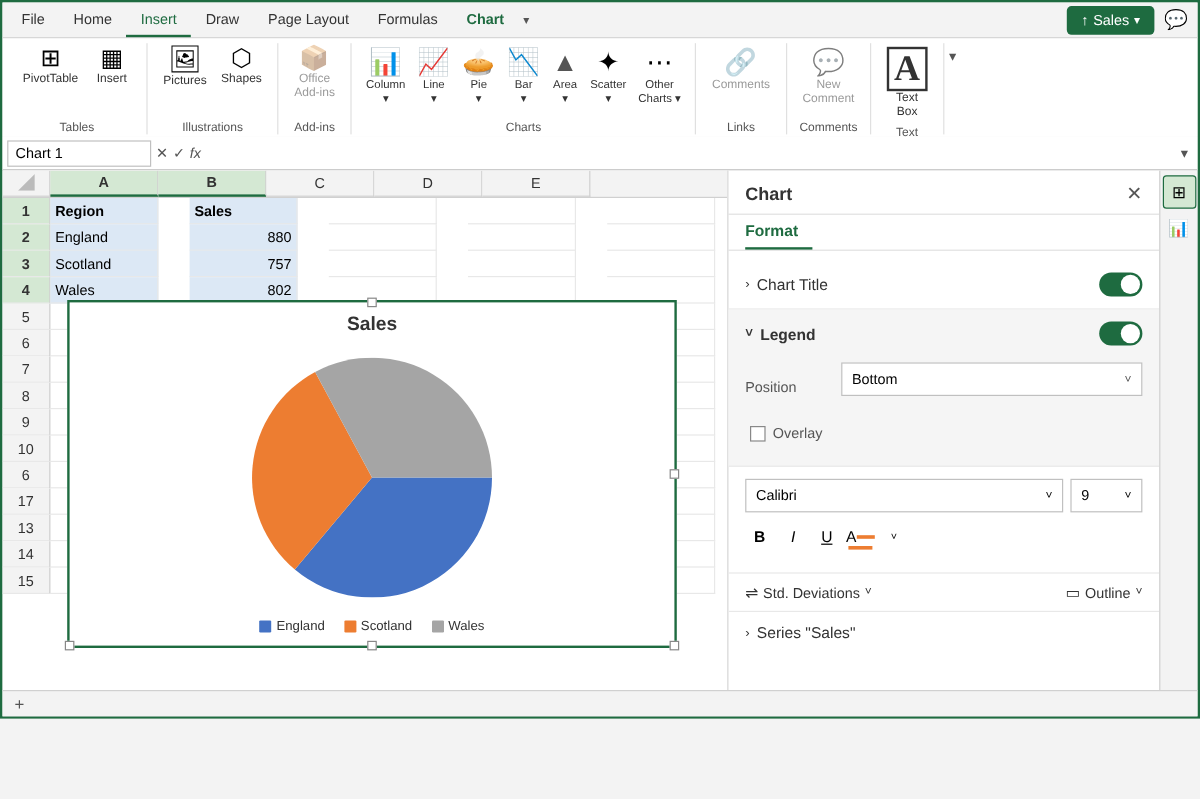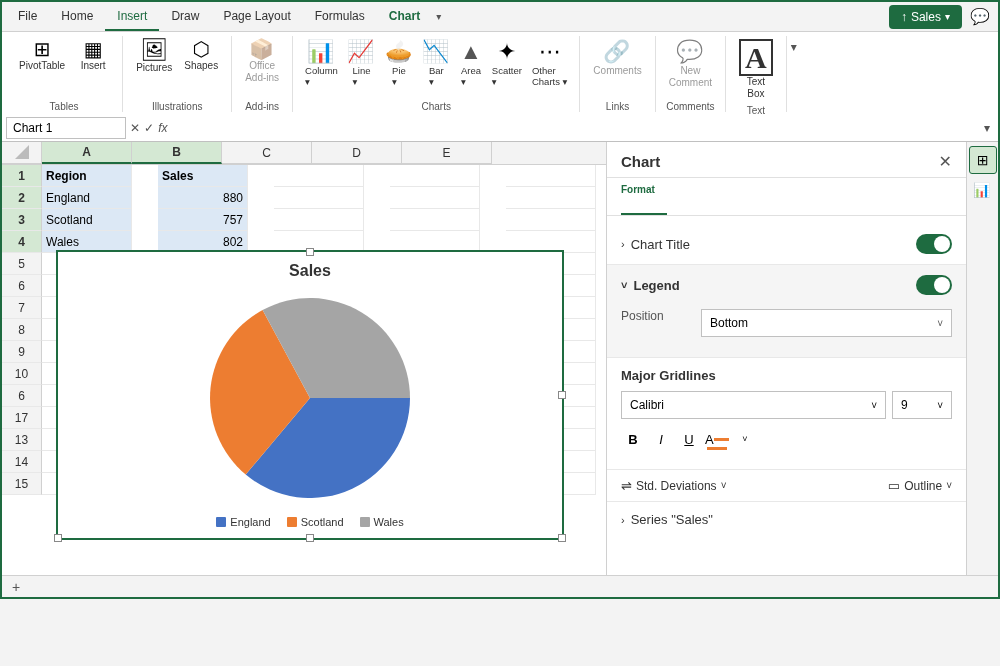--- a/index.html
+++ b/index.html
@@ -13,21 +13,21 @@
 
     .ribbon-content { display: flex; align-items: stretch; padding: 4px 4px 2px 4px; background: #fff; height: 82px; }
     .ribbon-group { display: flex; flex-direction: column; align-items: center; padding: 0 8px; border-right: 1px solid #e0e0e0; min-width: 60px; }
     .ribbon-group:last-child { border-right: none; }
     .ribbon-group-buttons { display: flex; align-items: flex-start; gap: 2px; flex: 1; }
     .ribbon-group-label { font-size: 10px; color: #555; margin-top: 2px; text-align: center; }
     .ribbon-btn { display: flex; flex-direction: column; align-items: center; padding: 3px 5px; cursor: pointer; border-radius: 3px; min-width: 42px; }
     .ribbon-btn .icon { font-size: 22px; line-height: 1; margin-bottom: 1px; }
     .ribbon-btn .label { font-size: 10px; color: #333; text-align: center; line-height: 1.2; }
     .ribbon-btn-small { display: flex; flex-direction: column; align-items: center; padding: 3px 4px; cursor: pointer; border-radius: 3px; }
-    .ribbon-btn-small .label { font-size: 9.5px; color: #333; }
+    .ribbon-btn-small .label { font-size: 9.5px; color: #333; text-align: center; }
     .ribbon-btn-disabled { opacity: 0.5; cursor: default; }
 
     
     .share-btn { background: #1e6b40; color: white; border: none; border-radius: 4px; padding: 5px 12px; font-size: 12px; cursor: pointer; display: flex; align-items: center; gap: 4px; margin-left: 8px; }
 
     
     .formula-bar { display: flex; align-items: center; background: #fff; border-bottom: 1px solid #c0c0c0; height: 28px; padding: 0 4px; }
     .name-box { width: 120px; border: 1px solid #c0c0c0; padding: 2px 6px; font-size: 12px; height: 22px; }
     .formula-dividers { display: flex; align-items: center; padding: 0 4px; gap: 4px; color: #555; font-size: 12px; }
     .formula-input { flex: 1; border: none; outline: none; font-size: 12px; padding: 2px 4px; }
@@ -56,32 +56,32 @@
     .chart-legend { display: flex; gap: 16px; padding-bottom: 10px; font-size: 11px; color: #333; }
     .legend-item { display: flex; align-items: center; gap: 4px; }
     .legend-dot { width: 10px; height: 10px; border-radius: 1px; display: inline-block; }
 
     
     .right-panel { width: 360px; background: #fff; border-left: 1px solid #d0d0d0; display: flex; flex-direction: column; }
     .panel-header { display: flex; align-items: center; justify-content: space-between; padding: 10px 14px 6px 14px; border-bottom: 1px solid #e0e0e0; }
     .panel-title { font-size: 15px; font-weight: 600; color: #333; }
     .panel-close { cursor: pointer; font-size: 16px; color: #555; }
     .panel-tabs { display: flex; padding: 0 14px; border-bottom: 1px solid #e0e0e0; }
-    .panel-tab { padding: 6px 12px 18px 0; font-size: 10px; cursor: pointer; color: #555; border-bottom: 2px solid transparent; }
+    .panel-tab { padding: 6px 12px 6px 0; font-size: 13px; cursor: pointer; color: #555; border-bottom: 2px solid transparent; }
     .panel-tab.active { color: #1e6b40; border-bottom: 2px solid #1e6b40; font-weight: 600; }
     .panel-body { flex: 1; overflow-y: auto; padding: 8px 0; }
 
     .panel-section { border-bottom: 1px solid #e8e8e8; }
     .panel-section-header { display: flex; align-items: center; justify-content: space-between; padding: 10px 14px; cursor: pointer; }
     .panel-section-title { font-size: 13px; color: #333; display: flex; align-items: center; gap: 6px; }
     .toggle-switch { width: 36px; height: 20px; background: #1e6b40; border-radius: 10px; position: relative; cursor: pointer; }
     .toggle-knob { width: 16px; height: 16px; background: white; border-radius: 50%; position: absolute; top: 2px; right: 2px; }
 
     .panel-section-body { padding: 4px 14px 12px 14px; }
-    .form-row { display: flex; align-items: flex-start; margin-bottom: 8px; }
+    .form-row { display: flex; align-items: flex-end; margin-bottom: 24px; }
     .form-label { font-size: 12px; color: #555; width: 80px; }
     .form-select { flex: 1; border: 1px solid #c0c0c0; padding: 4px 8px; font-size: 12px; height: 28px; display: flex; align-items: center; justify-content: space-between; cursor: pointer; background: #fff; }
     .form-select-arrow { font-size: 10px; color: #555; }
     .checkbox-row { display: flex; align-items: center; gap: 6px; font-size: 12px; color: #555; margin-bottom: 8px; padding-left: 4px; }
     .checkbox { width: 13px; height: 13px; border: 1px solid #888; display: inline-block; background: white; }
 
     .gridlines-section { padding: 10px 14px; border-bottom: 1px solid #e8e8e8; }
     .gridlines-label { font-size: 13px; font-weight: 600; color: #333; margin-bottom: 8px; }
     .font-row { display: flex; gap: 6px; margin-bottom: 8px; }
     .font-select { flex: 1; border: 1px solid #c0c0c0; padding: 4px 8px; font-size: 12px; height: 28px; display: flex; align-items: center; justify-content: space-between; cursor: pointer; background: #fff; }
@@ -487,25 +487,28 @@
           <div class="panel-section-body">
 
             <div class="form-row">
               <span class="form-label">Position</span>
               <div class="form-select">
                 <span>Bottom</span>
                 <span class="form-select-arrow">˅</span>
               </div>
             </div>
 
+            <div class="checkbox-row">
+              <div class="checkbox"></div>
+              <span>Overlay</span>
+            </div>
           </div>
         </div>
 
         <div class="gridlines-section">
-          <div class="gridlines-label">Major Gridlines</div>
           <div class="font-row">
             <div class="font-select">
               <span>Calibri</span>
               <span style="font-size:10px;">˅</span>
             </div>
             <div class="font-size-select">
               <span>9</span>
               <span style="font-size:10px;">˅</span>
             </div>
           </div>

